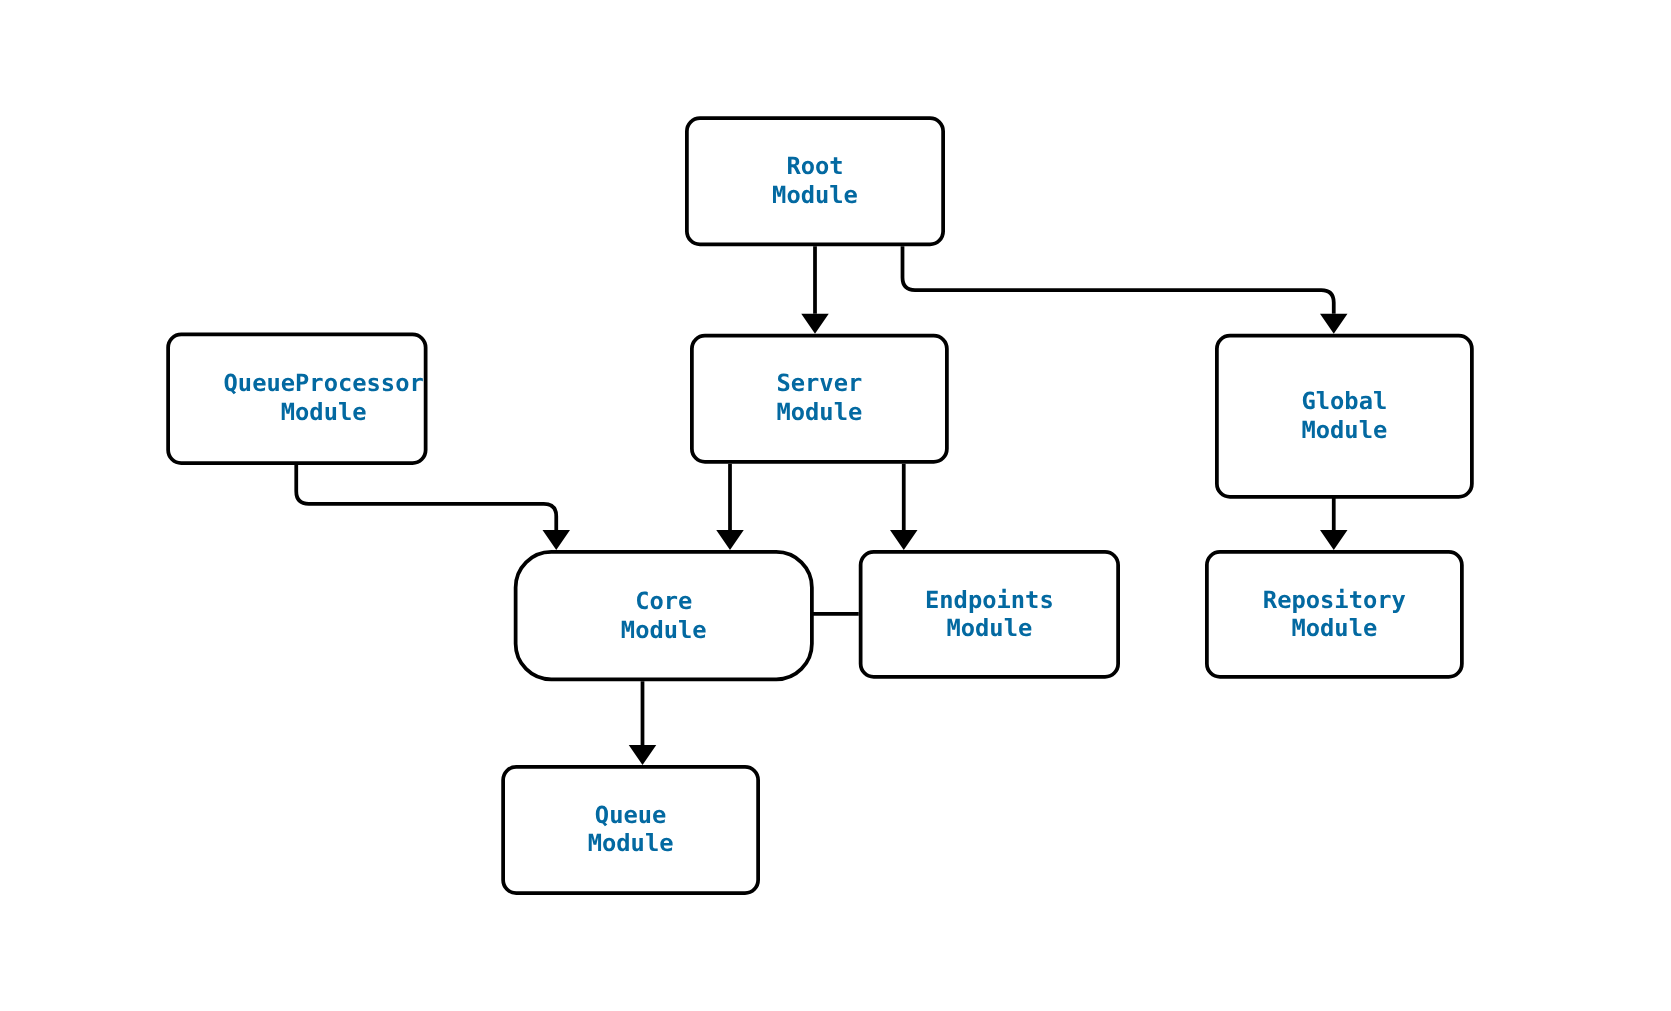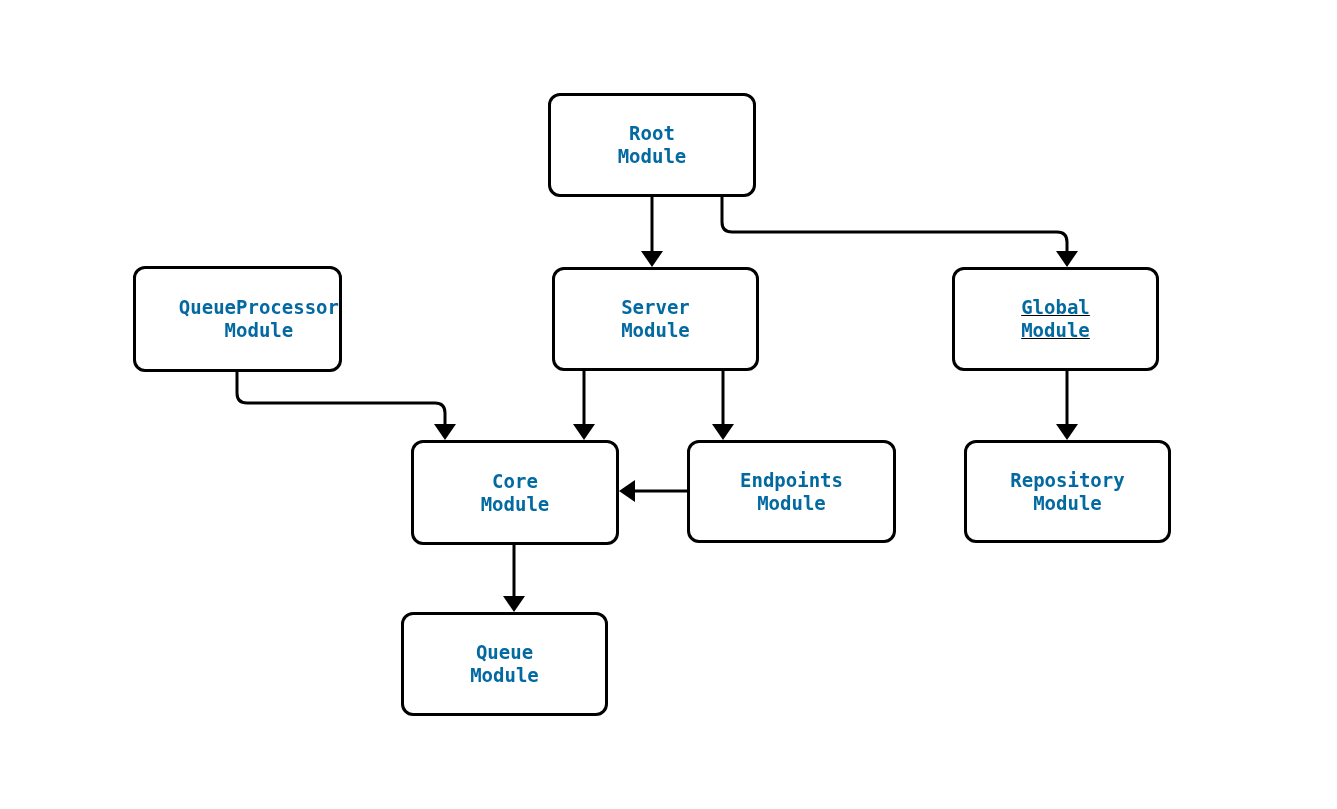--- a/index.html
+++ b/index.html
@@ -47,22 +47,22 @@
     text-align: center;
     font-size: 19px;
     font-weight: bold;
     line-height: 23px;
     color: #0369a1;
   }
   
   .node-root          { left: 548px; top:  93px; width: 208px; height: 104px; }
   .node-queueprocessor{ left: 133px; top: 266px; width: 209px; height: 106px; justify-content: flex-end; }
   .node-server        { left: 540px; top: 267px; width: 207px; height: 104px; margin-left: 12px; }
-  .node-global        { left: 952px; top: 267px; width: 207px; height: 104px; text-decoration: underline; }
-  .node-core          { left: 411px; top: 440px; width: 208px; height: 105px; }
+  .node-global        { left: 972px; top: 267px; width: 207px; height: 132px; }
+  .node-core          { left: 411px; top: 440px; width: 240px; height: 105px; border-radius: 30px; }
   .node-endpoints     { left: 687px; top: 440px; width: 209px; height: 103px; }
   .node-repository    { left: 964px; top: 440px; width: 207px; height: 103px; }
   .node-queue         { left: 401px; top: 612px; width: 207px; height: 104px; }
 </style>
 </head>
 <body>
 
 <div class="canvas">
 
   <svg class="edges-layer" viewBox="0 0 1337 809" xmlns="http://www.w3.org/2000/svg">

